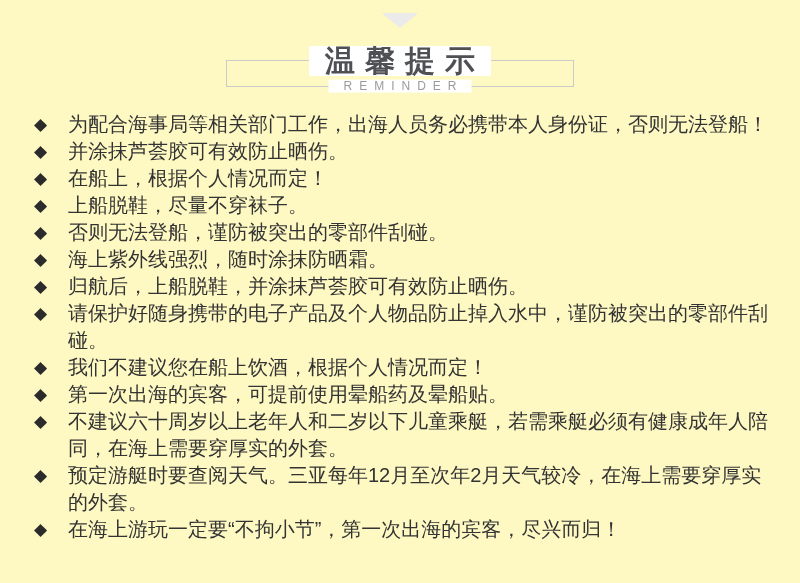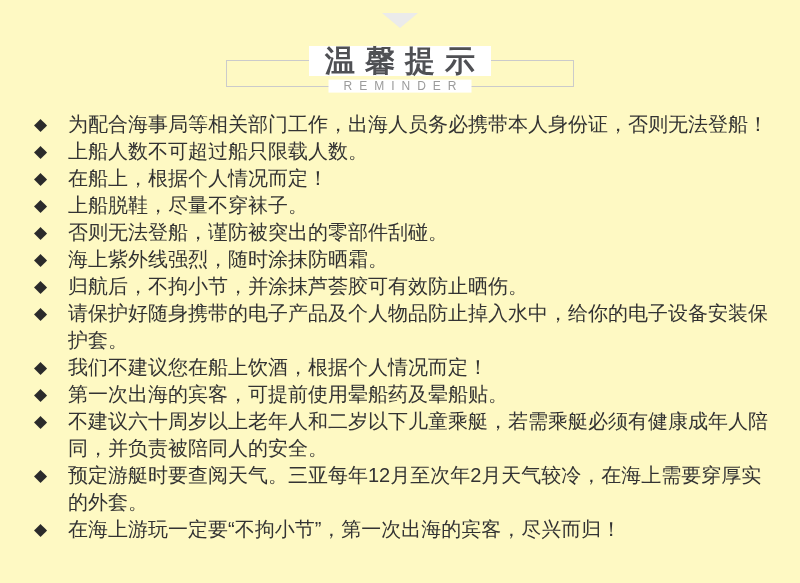--- a/index.html
+++ b/index.html
@@ -99,57 +99,57 @@
     <div class="subtitle">REMINDER</div>
   </div>
 
   <ul class="tips">
       <li class="tip">
       <span class="bullet">◆</span>
       <span class="tip-text">为配合海事局等相关部门工作，出海人员务必携带本人身份证，否则无法登船！</span>
     </li>
       <li class="tip">
       <span class="bullet">◆</span>
-      <span class="tip-text">上船人数不可超过船只限载人数。</span>
+      <span class="tip-text">并涂抹芦荟胶可有效防止晒伤。</span>
     </li>
       <li class="tip">
       <span class="bullet">◆</span>
       <span class="tip-text">在船上，根据个人情况而定！</span>
     </li>
       <li class="tip">
       <span class="bullet">◆</span>
       <span class="tip-text">上船脱鞋，尽量不穿袜子。</span>
     </li>
       <li class="tip">
       <span class="bullet">◆</span>
       <span class="tip-text">否则无法登船，谨防被突出的零部件刮碰。</span>
     </li>
       <li class="tip">
       <span class="bullet">◆</span>
       <span class="tip-text">海上紫外线强烈，随时涂抹防晒霜。</span>
     </li>
       <li class="tip">
       <span class="bullet">◆</span>
-      <span class="tip-text">归航后，不拘小节，并涂抹芦荟胶可有效防止晒伤。</span>
+      <span class="tip-text">归航后，上船脱鞋，并涂抹芦荟胶可有效防止晒伤。</span>
     </li>
       <li class="tip">
       <span class="bullet">◆</span>
-      <span class="tip-text">请保护好随身携带的电子产品及个人物品防止掉入水中，给你的电子设备安装保护套。</span>
+      <span class="tip-text">请保护好随身携带的电子产品及个人物品防止掉入水中，谨防被突出的零部件刮碰。</span>
     </li>
       <li class="tip">
       <span class="bullet">◆</span>
       <span class="tip-text">我们不建议您在船上饮酒，根据个人情况而定！</span>
     </li>
       <li class="tip">
       <span class="bullet">◆</span>
       <span class="tip-text">第一次出海的宾客，可提前使用晕船药及晕船贴。</span>
     </li>
       <li class="tip">
       <span class="bullet">◆</span>
-      <span class="tip-text">不建议六十周岁以上老年人和二岁以下儿童乘艇，若需乘艇必须有健康成年人陪同，并负责被陪同人的安全。</span>
+      <span class="tip-text">不建议六十周岁以上老年人和二岁以下儿童乘艇，若需乘艇必须有健康成年人陪同，在海上需要穿厚实的外套。</span>
     </li>
       <li class="tip">
       <span class="bullet">◆</span>
       <span class="tip-text">预定游艇时要查阅天气。三亚每年12月至次年2月天气较冷，在海上需要穿厚实的外套。</span>
     </li>
       <li class="tip">
       <span class="bullet">◆</span>
       <span class="tip-text">在海上游玩一定要“不拘小节”，第一次出海的宾客，尽兴而归！</span>
     </li>
     </ul>

